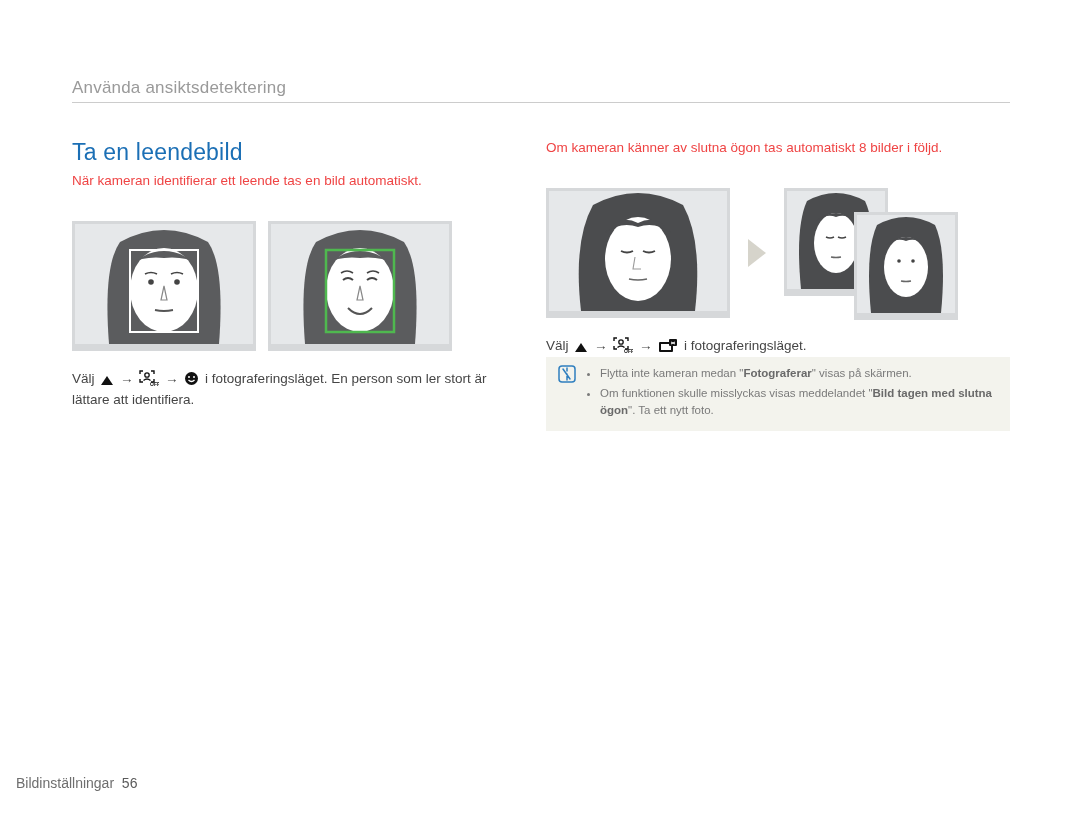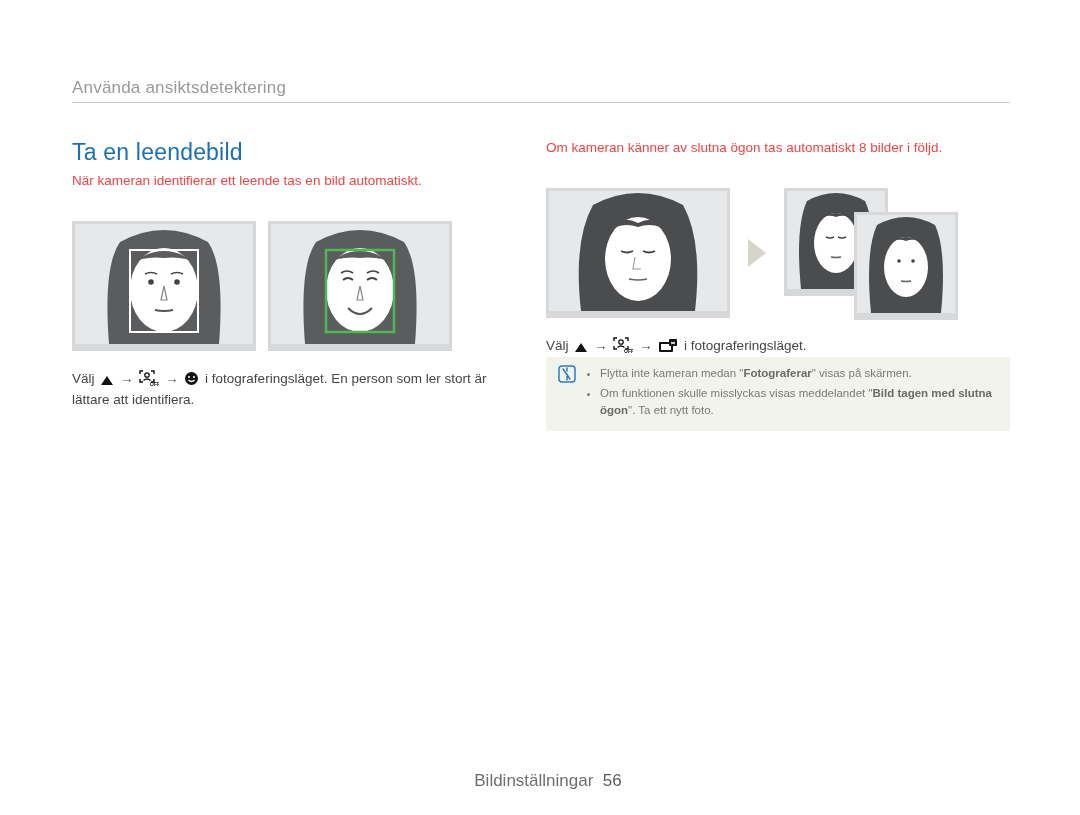--- a/index.html
+++ b/index.html
@@ -78,22 +78,21 @@
   .note-box ul { list-style: disc; margin-left: 14px; }
   .note-box li { margin-bottom: 4px; line-height: 1.45; }
   .note-box strong { color: #6a6a6a; font-weight: 600; }
   .note-badge {
     flex: 0 0 18px;
   }
   .footer {
     position: absolute;
     bottom: 24px;
     left: 16px; right: 0;
-    text-align: center;
-    font-size: 17px;
+    font-size: 14px;
     color: #6e6e6e;
   }
   .footer .pg { font-weight: 400; color: #5a5a5a; }
 </style>
 </head>
 <body>
 
 <div class="breadcrumb">Använda ansiktsdetektering</div>
 
 <div class="columns">

